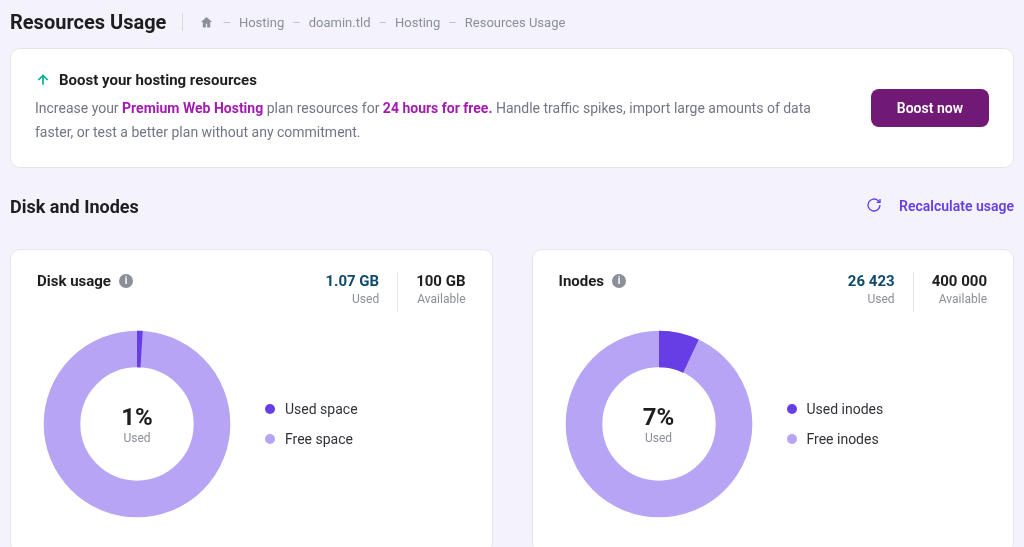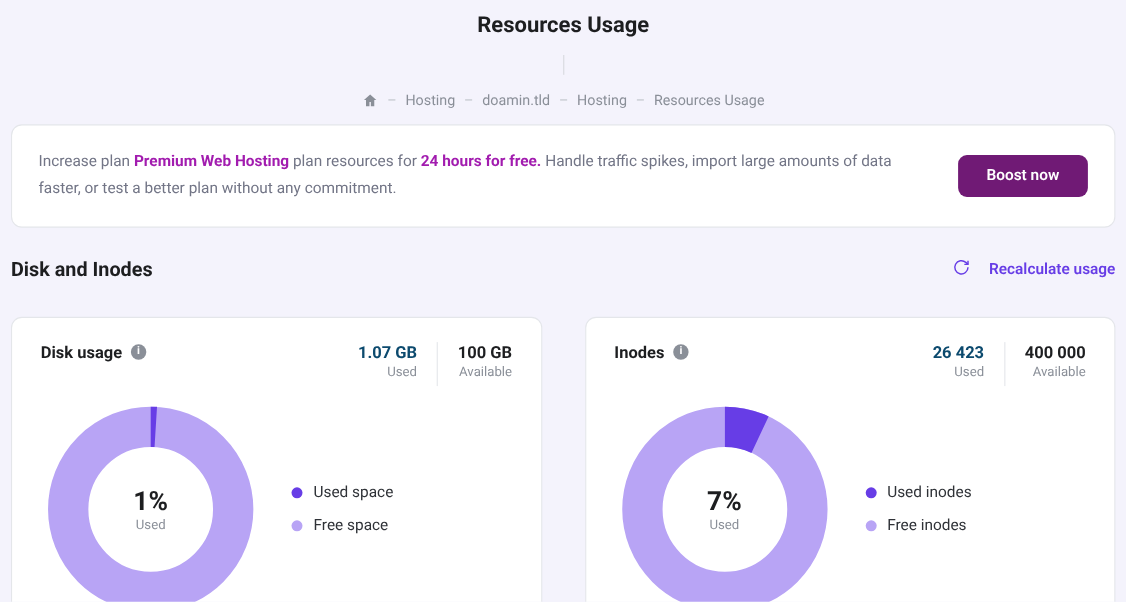--- a/index.html
+++ b/index.html
@@ -1,17 +1,17 @@
 <!DOCTYPE html>
 <html><head>
 <meta charset="utf-8">
 <style>
 * { box-sizing: border-box; margin: 0; padding: 0; font-family: -apple-system, BlinkMacSystemFont, "Segoe UI", Roboto, Arial, sans-serif; }
 body { background: #f4f3fc; padding: 10px 10px 0 10px; width: 1024px; height: 547px; overflow: hidden; color: #1d1e20; }
-.header-row { display: flex; align-items: center; gap: 16px; margin-bottom: 14px; flex-direction: column; }
+.header-row { display: flex; align-items: center; gap: 16px; margin-bottom: 14px; }
 .page-title { font-size: 20px; font-weight: 700; color: #1d1e20; }
 .breadcrumb { display: flex; align-items: center; gap: 8px; font-size: 13px; color: #8a8f98; }
 .breadcrumb .home-icon svg { width: 15px; height: 15px; display: block; }
 .breadcrumb .sep { color: #bfc3c9; }
 .divider-v { width: 1px; height: 18px; background: #d7d9de; }
 .card { background: #fff; border: 1px solid #e4e6ea; border-radius: 10px; padding: 22px 24px; }
 .boost-card { display: flex; align-items: center; gap: 24px; }
 .boost-left { flex: 1; }
 .boost-title-row { display: flex; align-items: center; gap: 8px; margin-bottom: 8px; }
 .boost-title { font-weight: 700; font-size: 15px; }
@@ -68,22 +68,31 @@
     <span>doamin.tld</span>
     <span class="sep">–</span>
     <span>Hosting</span>
     <span class="sep">–</span>
     <span>Resources Usage</span>
   </nav>
 </div>
 
 <div class="card boost-card">
   <div class="boost-left">
+    <div class="boost-title-row">
+      <span class="arrow-up">
+        <svg viewBox="0 0 24 24" fill="none" stroke="currentColor" stroke-width="2.5">
+            <path d="M12 19V5"></path>
+            <path d="M5 12l7-7 7 7"></path>
+          </svg>
+      </span>
+      <span class="boost-title">Boost your hosting resources</span>
+    </div>
     <p class="boost-desc">
-      <span>Increase plan </span><strong>Premium Web Hosting</strong><span> plan resources for </span><strong>24 hours for free.</strong><span> Handle traffic spikes, import large amounts of data faster, or test a better plan without any commitment.</span>
+      <span>Increase your </span><strong>Premium Web Hosting</strong><span> plan resources for </span><strong>24 hours for free.</strong><span> Handle traffic spikes, import large amounts of data faster, or test a better plan without any commitment.</span>
     </p>
   </div>
   <button class="btn-primary">Boost now</button>
 </div>
 
 <div class="section-header">
   <h2 class="section-title">Disk and Inodes</h2>
   <a class="recalc-link">
     <span>
       <svg viewBox="0 0 24 24" fill="none" stroke="#673de6" stroke-width="2">

